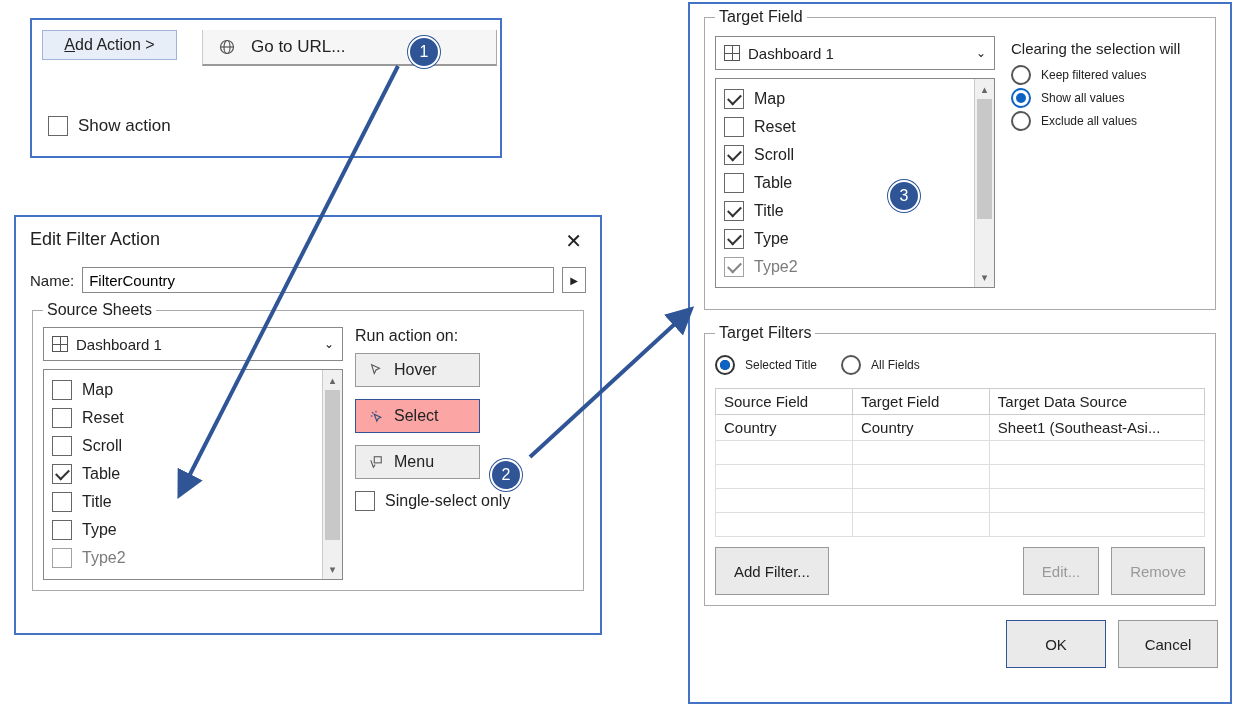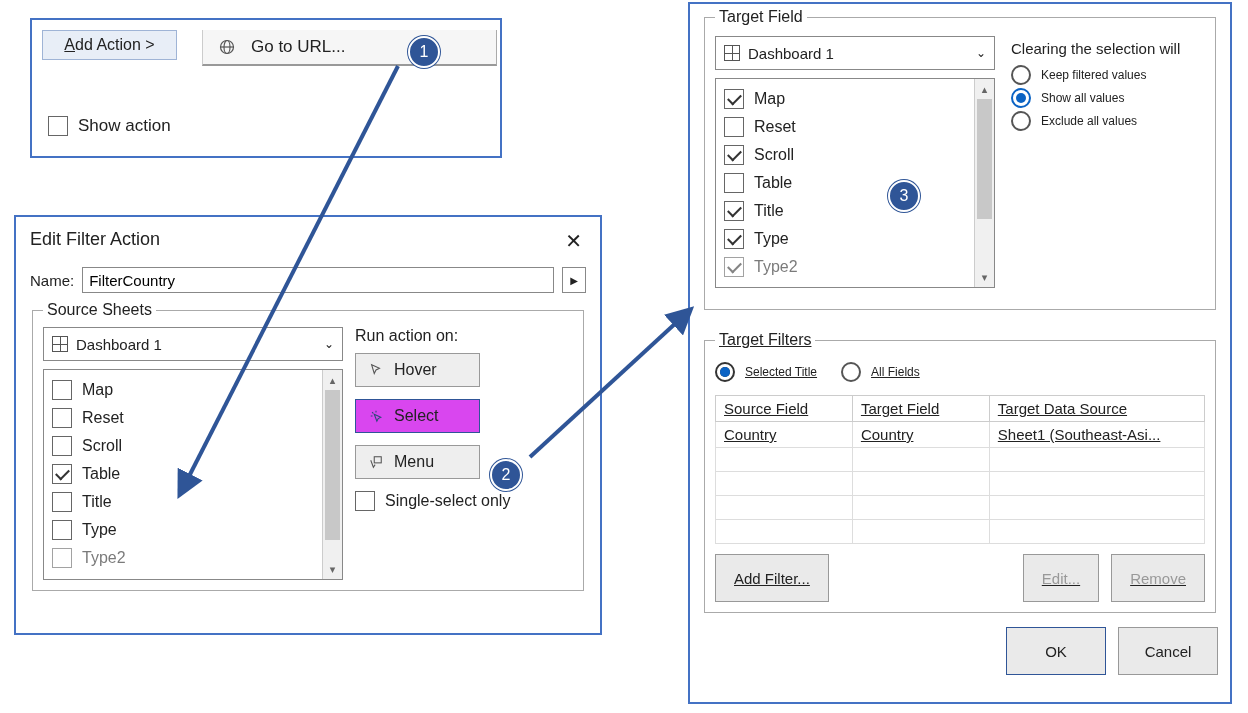--- a/index.html
+++ b/index.html
@@ -78,40 +78,40 @@
     height:20px; display:flex; align-items:center; justify-content:center; font-size:11px; color:#666; background:#f0f0f0;
   }
   .scrollbarV .down{ position:absolute; bottom:0; left:0; right:0;}
   .scrollbarV .thumb { position:absolute; left:2px; right:2px; background:#c8c8c8;}
   .rightCol { flex:1; }
   .runLabel { font-size:16px; margin-bottom:8px;}
   .actBtn {
     width: 125px; height:34px; border:1px solid #999; background:#eee; display:flex; align-items:center;
     gap:10px; padding:0 12px; margin-bottom:12px; font-size:16px;
   }
-  .actBtn.sel { background:#d946ef; border-color:#2f5597;}
+  .actBtn.sel { background:#fca5a5; border-color:#2f5597;}
   .smallIcon { width:16px; height:16px; display:flex; align-items:center; justify-content:center;}
   .ssRow { display:flex; align-items:center; gap:10px; margin-top:4px; font-size:16px;}
   
   #targetPanel { left:688px; top:2px; width:544px; height:702px; padding: 4px 12px 12px 12px;}
   fieldset.tgt { border:1px solid #aaa; padding:10px; position:relative;}
   fieldset.tgt legend{ font-size:16px; padding:0 4px;}
   #tgtSheetsField { height: 302px; }
   .tgtTopRow { display:flex; gap:16px; }
   .tgtLeft { width: 280px; display:flex; flex-direction:column; gap:8px;}
   .tgtRight { flex:1; }
   .radioRow { display:flex; align-items:center; gap:10px; margin:3px 0; font-size:12px;}
   .radio {
     width:20px; height:20px; border:2px solid #555; border-radius:50%; position:relative; display:inline-block;
   }
   .radio.sel { border-color:#0b63c4;}
   .radio.sel::after{
     content:""; position:absolute; left:3px; top:3px; right:3px; bottom:3px; background:#0b63c4; border-radius:50%;
   }
-  #tgtFiltersField { margin-top:21px;text-decoration:underline; }
+  #tgtFiltersField { margin-top:14px; }
   .filtRadios{ display:flex; align-items:center; gap:24px; margin-bottom:10px; font-size:16px;}
   table.fields {
     width:100%; border-collapse:collapse; border:1px solid #bbb; font-size:15px;
   }
   table.fields th { text-align:left; font-weight:normal; border:1px solid #ccc; padding:4px 8px; background:#fff;}
   table.fields td { border:1px solid #ddd; padding:4px 8px; height:24px;}
   .btnRow { margin-top:10px; display:flex; gap:12px; }
   .btnRow .spacer{flex:1;}
   .flatBtn {
     height:48px; padding: 0 18px; border:1px solid #999; background:#eaeaea; font-size:15px;

